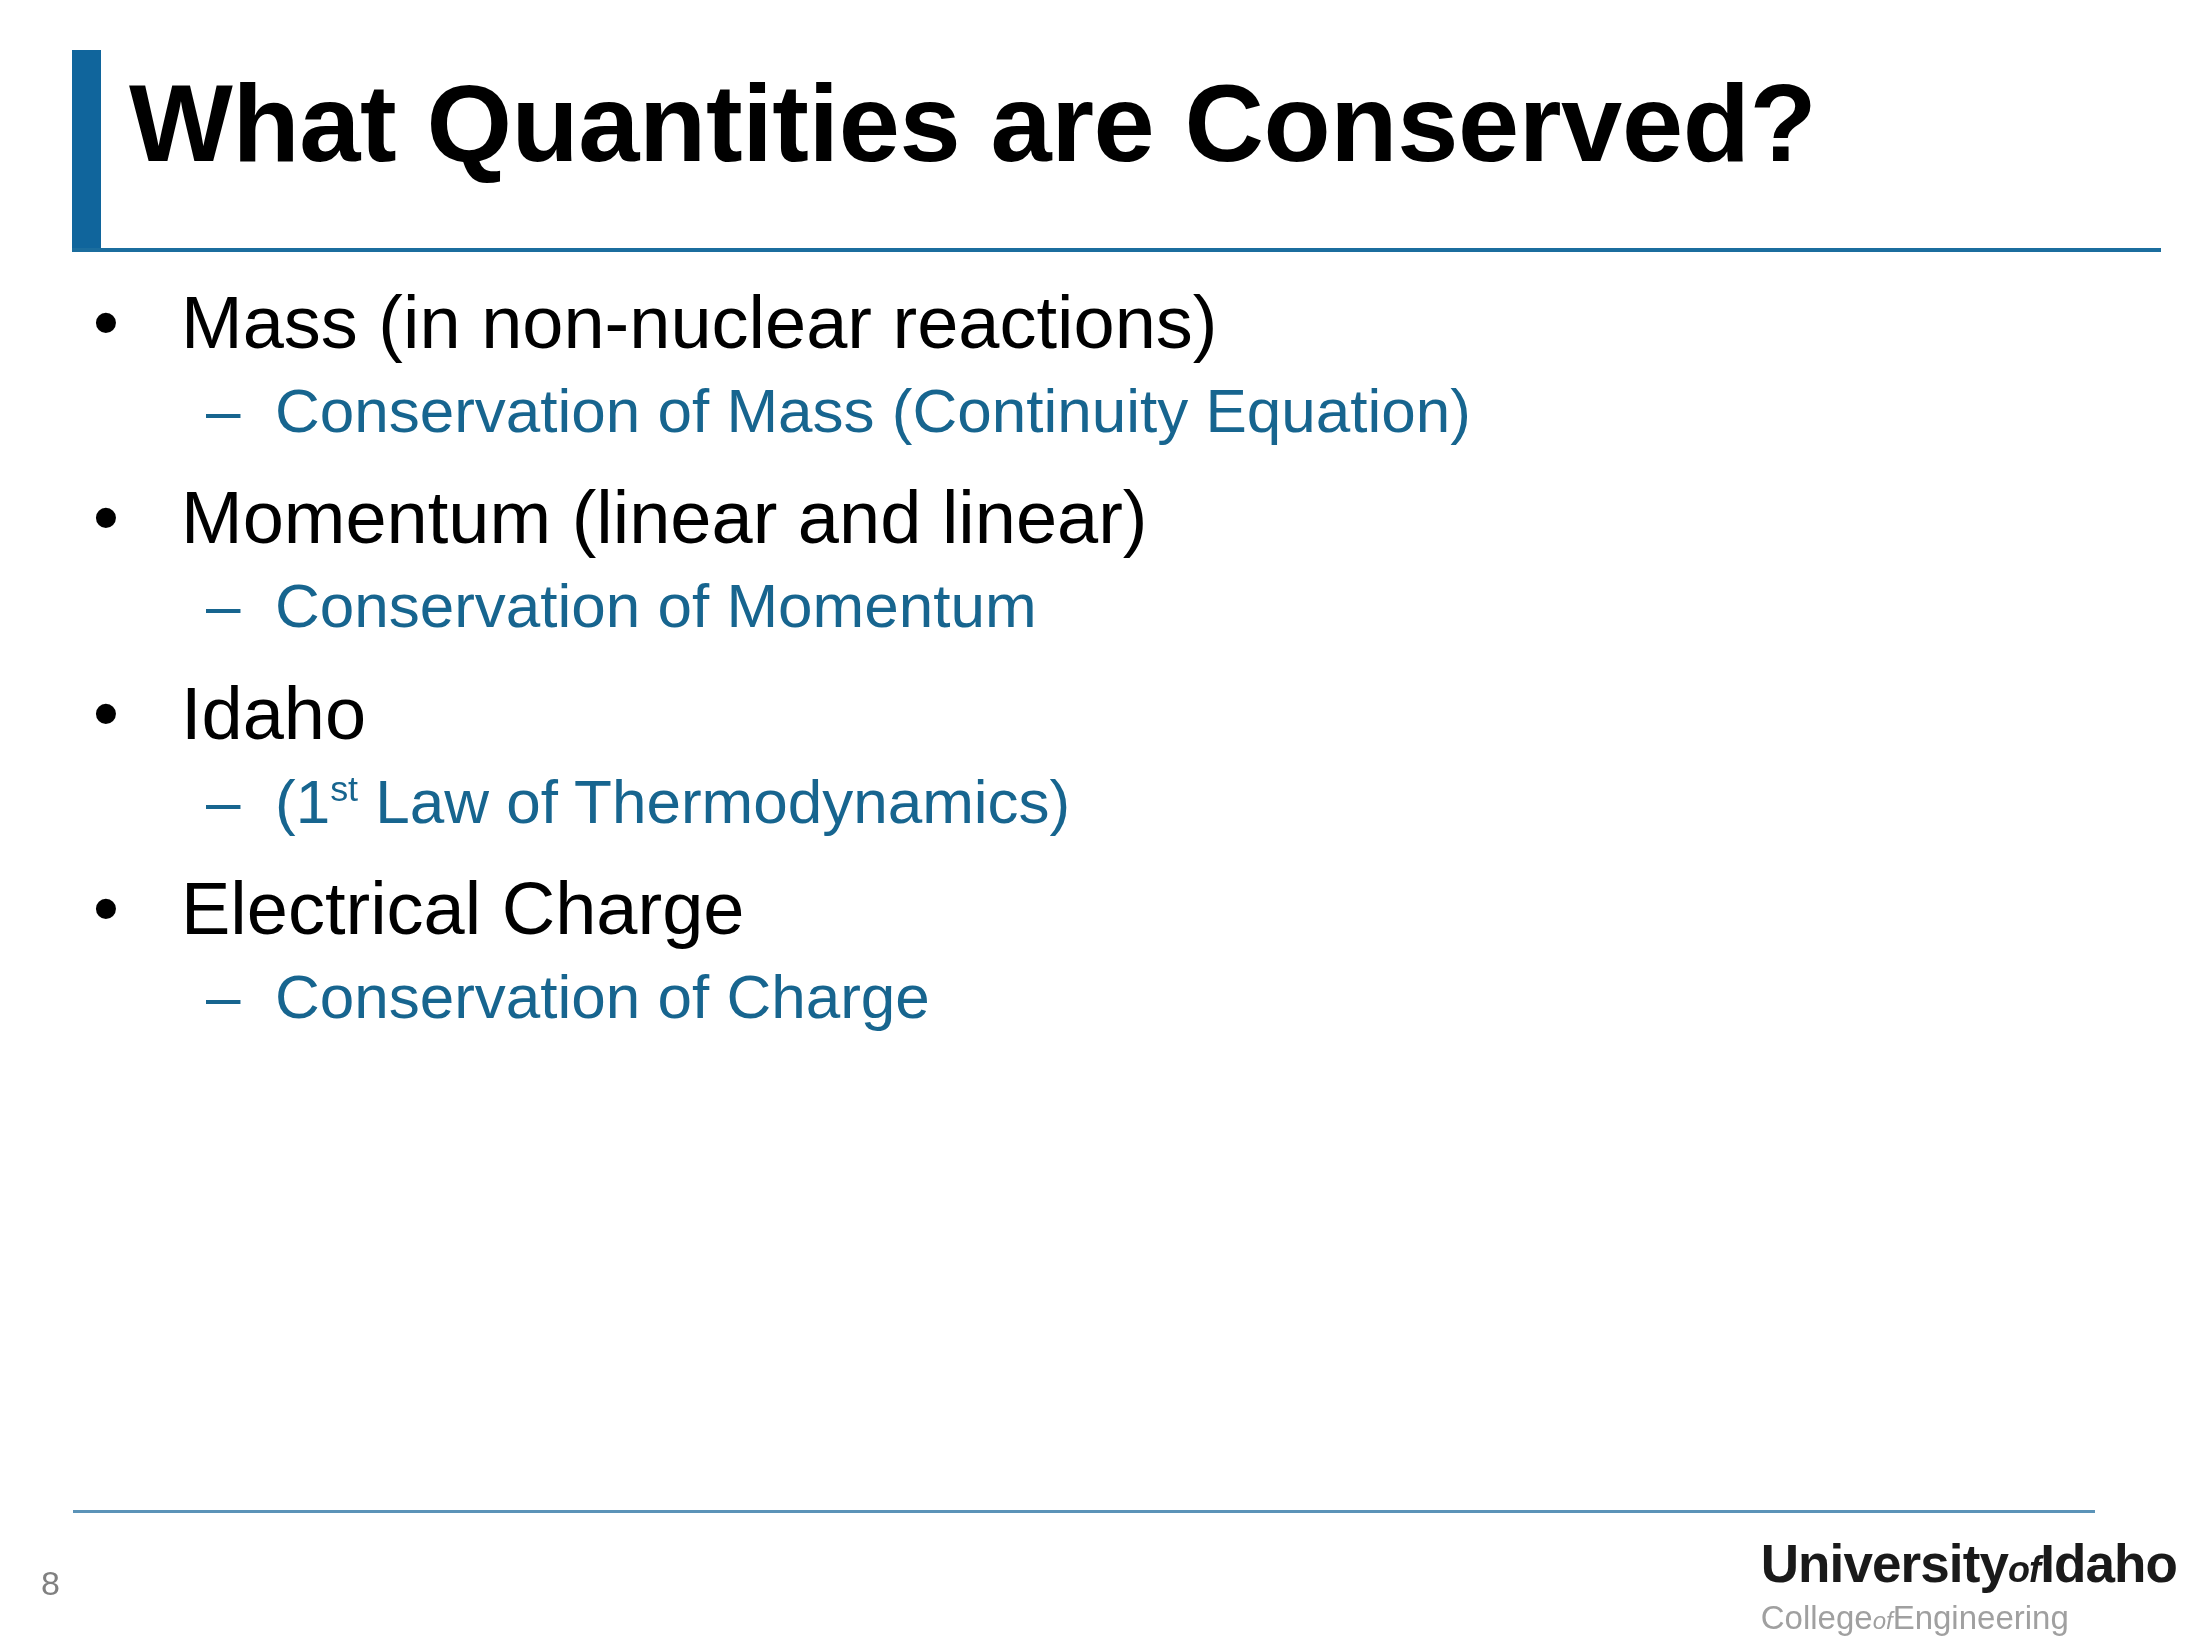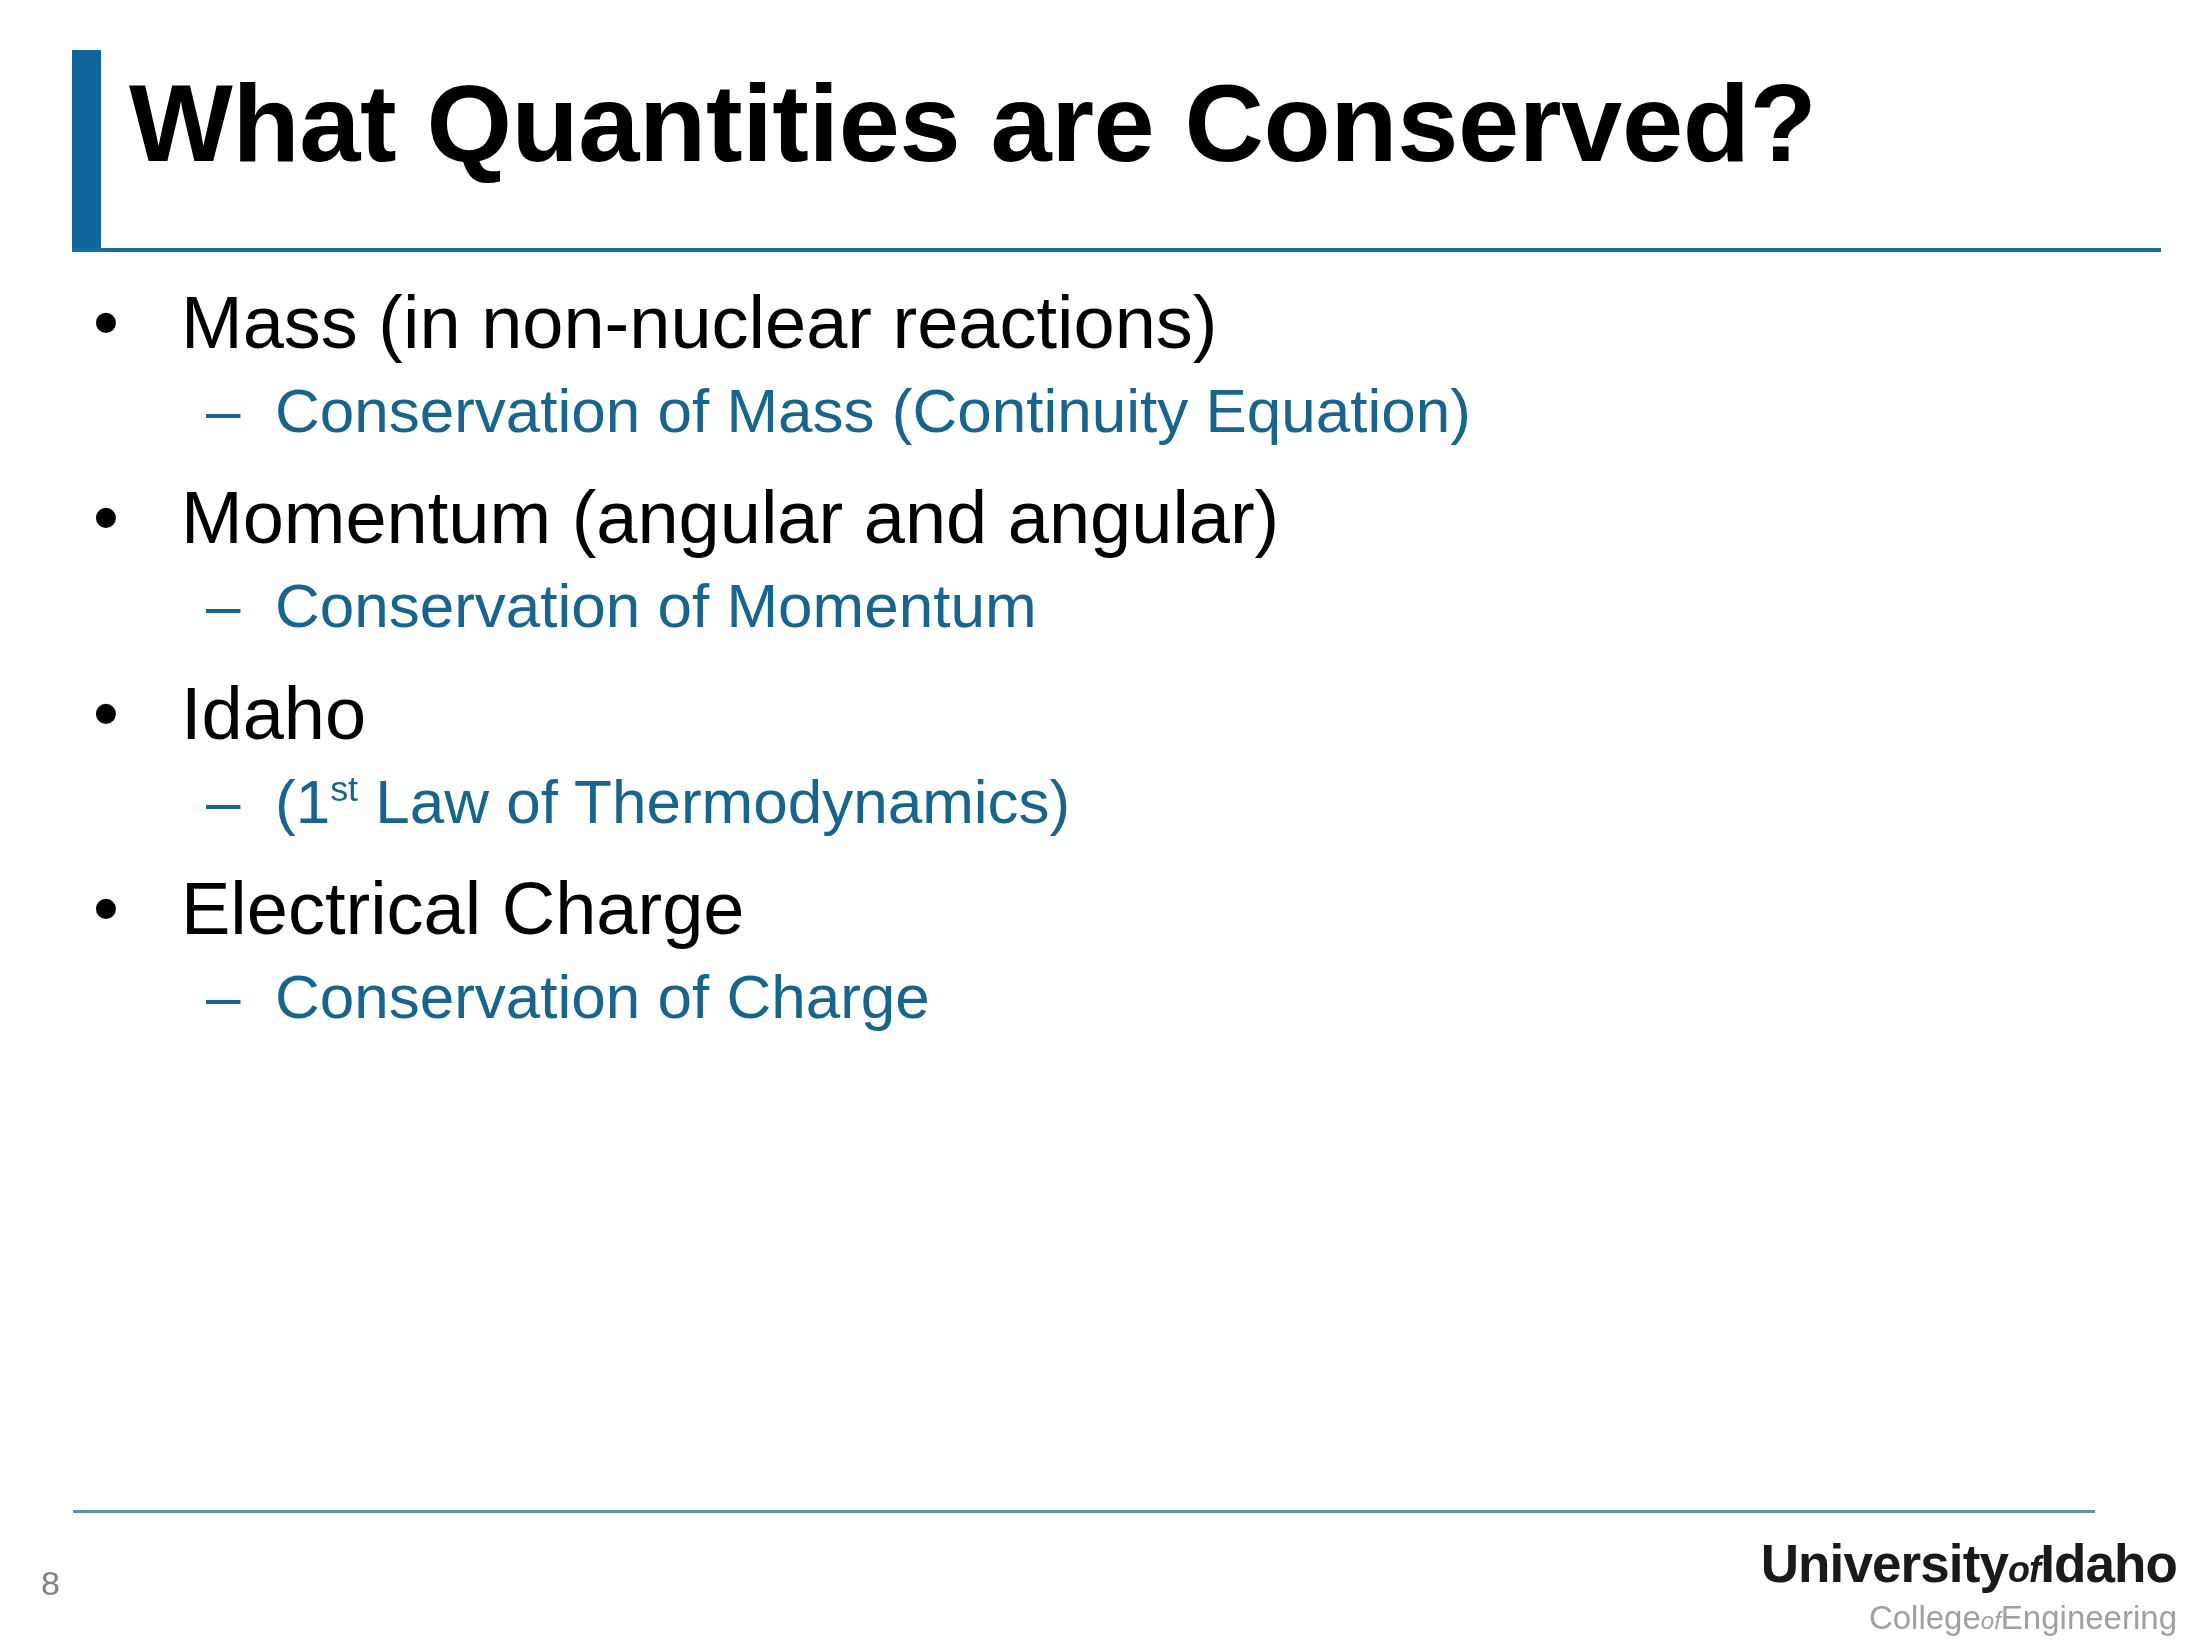--- a/index.html
+++ b/index.html
@@ -115,21 +115,21 @@
     left: 41px;
     top: 1566px;
     font-size: 34px;
     color: #808080;
     line-height: 1;
   }
   .logo {
     position: absolute;
     right: 26px;
     top: 1537px;
-    text-align: right;
+    text-align: left;
     line-height: 1;
   }
   .logo-main {
     font-size: 53px;
     font-weight: bold;
     color: #1A1A1A;
     letter-spacing: -0.9px;
     white-space: nowrap;
   }
   .logo-main .of {
@@ -165,21 +165,21 @@
       <span>Mass (in non-nuclear reactions)</span>
     </div>
     <div class="bullet-l2">
       <span class="marker">–</span>
       <span>Conservation of Mass (Continuity Equation)</span>
     </div>
     <div class="gap-after-l2"></div>
 
     <div class="bullet-l1">
       <span class="marker">•</span>
-      <span>Momentum (angular and angular)</span>
+      <span>Momentum (linear and linear)</span>
     </div>
     <div class="bullet-l2">
       <span class="marker">–</span>
       <span>Conservation of Momentum</span>
     </div>
     <div class="gap-after-l2"></div>
 
     <div class="bullet-l1">
       <span class="marker">•</span>
       <span>Idaho</span>

